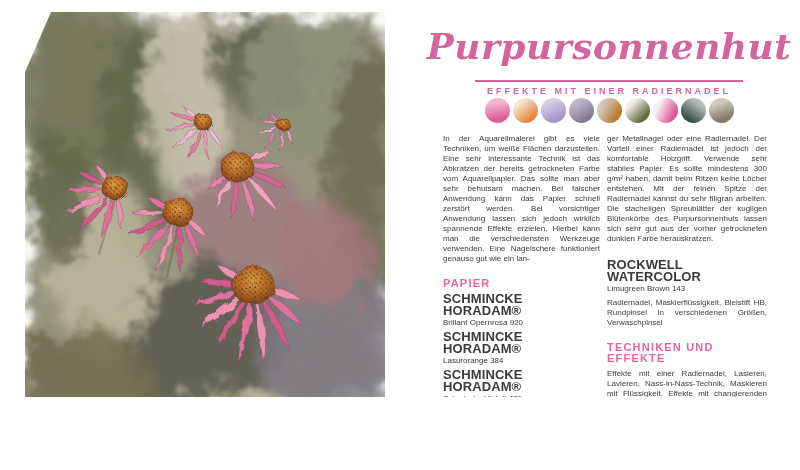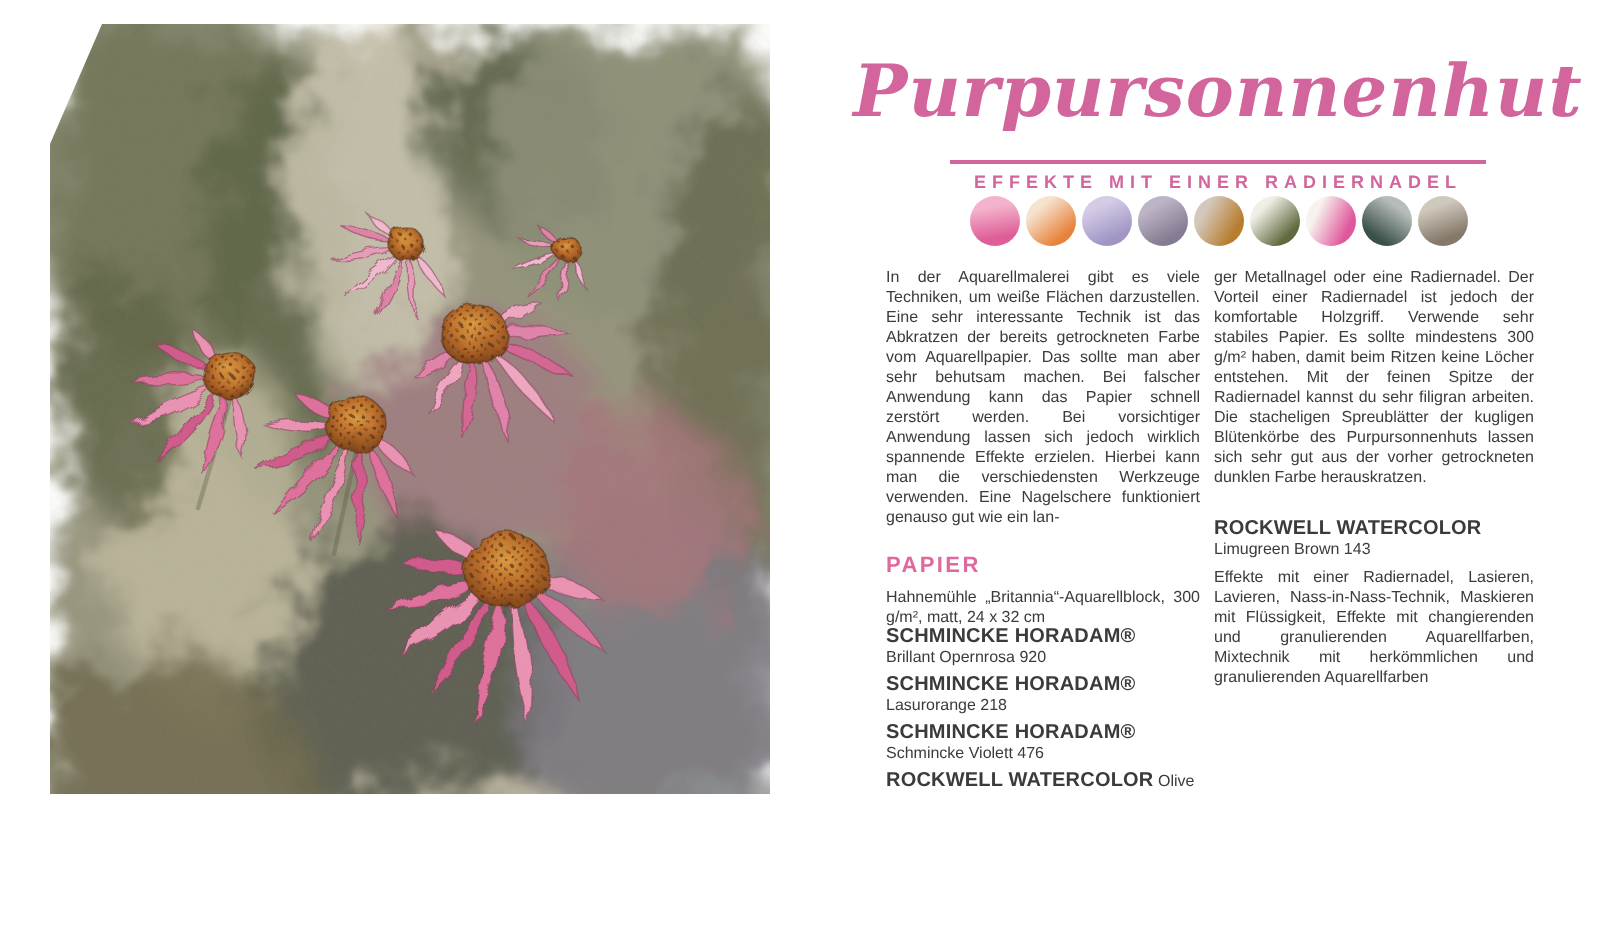--- a/index.html
+++ b/index.html
@@ -23,21 +23,21 @@
 
   .col{position:absolute;top:134px;font-size:8px;line-height:10px;color:#3b3b3b;}
   .col1{left:43px;width:157px;}
   .col2{left:207px;width:160px;}
   p.body-text{margin:0;text-align:justify;}
   h2.sec{margin:14px 0 5px 0;font-size:11px;line-height:11px;font-weight:bold;
     letter-spacing:1.2px;color:#e0689f;}
   .paints{margin:0;}
   .paints.cont{margin-top:16px;}
   .farbe{margin-bottom:4px;}
-  .brand{font-weight:bold;font-size:10px;letter-spacing:0.1px;}
+  .brand{font-weight:bold;font-size:13px;letter-spacing:0.1px;}
   .page-number{position:absolute;left:351px;top:419px;font-size:14px;color:#333333;}
 </style>
 </head>
 <body>
 
 <div class="spread">
 
   <div class="page page-left">
     <div class="painting" title="Watercolor painting of pink purple-coneflowers (Echinacea) with spiky orange-brown centers on a mottled olive-green, grey and mauve wash background">
       <svg id="painting-svg" width="360" height="443" viewBox="0 0 360 443">
@@ -182,32 +182,33 @@
         <div class="swatch" title="Magic Wizard 407" style="background: linear-gradient(120deg, rgb(211, 200, 187) 25%, rgb(184, 124, 46) 78%);"></div>
         <div class="swatch" title="Olive Green 116" style="background: linear-gradient(135deg, rgb(241, 238, 229) 25%, rgb(95, 106, 62) 78%);"></div>
         <div class="swatch" title="Morai Witch 414" style="background: linear-gradient(115deg, rgb(247, 242, 238) 25%, rgb(224, 88, 156) 78%);"></div>
         <div class="swatch" title="Limugreen Brown 143" style="background: linear-gradient(215deg, rgb(182, 188, 185) 25%, rgb(58, 81, 72) 78%);"></div>
         <div class="swatch" title="Opal Yellow 233" style="background: linear-gradient(160deg, rgb(207, 200, 188) 25%, rgb(132, 121, 106) 78%);"></div>
       </div>
 
     <div class="col col1">
       <p class="body-text">In der Aquarellmalerei gibt es viele Techniken, um weiße Flächen darzustellen. Eine sehr interessante Technik ist das Abkratzen der bereits getrockneten Farbe vom Aquarellpapier. Das sollte man aber sehr behutsam machen. Bei falscher Anwendung kann das Papier schnell zerstört werden. Bei vorsichtiger Anwendung lassen sich jedoch wirklich spannende Effekte erzielen. Hierbei kann man die verschiedensten Werkzeuge verwenden. Eine Nagelschere funktioniert genauso gut wie ein lan-</p>
       <h2 class="sec">PAPIER</h2>
-      <p class="body-text">Hahnemühle „Britannia“-Aquarellblock, 300 g/m², matt, 24 x 32 cm</p>
       <div class="paints" id="farben-list">
           <div class="farbe"><span class="brand">SCHMINCKE HORADAM®</span><br><span>Brillant Opernrosa 920</span></div>
-          <div class="farbe"><span class="brand">SCHMINCKE HORADAM®</span><br><span>Lasurorange 218</span></div>
+          <div class="farbe"><span class="brand">SCHMINCKE HORADAM®</span><br><span>Lasurorange 384</span></div>
           <div class="farbe"><span class="brand">SCHMINCKE HORADAM®</span><br><span>Schmincke Violett 476</span></div>
           <div class="farbe"><span class="brand">ROCKWELL WATERCOLOR</span><span> Olive Green 116</span></div>
         </div>
     </div>
 
     <div class="col col2">
       <p class="body-text">ger Metallnagel oder eine Radiernadel. Der Vorteil einer Radiernadel ist jedoch der komfortable Holzgriff. Verwende sehr stabiles Papier. Es sollte mindestens 300 g/m² haben, damit beim Ritzen keine Löcher entstehen. Mit der feinen Spitze der Radiernadel kannst du sehr filigran arbeiten. Die stacheligen Spreublätter der kugligen Blütenkörbe des Purpursonnenhuts lassen sich sehr gut aus der vorher getrockneten dunklen Farbe herauskratzen.</p>
       <div class="paints cont" id="farben-list-2">
           <div class="farbe"><span class="brand">ROCKWELL WATERCOLOR</span><br><span>Limugreen Brown 143</span></div>
         </div>
+      <p class="body-text">Radiernadel, Maskierflüssigkeit, Bleistift HB, Rundpinsel in verschiedenen Größen, Verwaschpinsel</p>
+      <h2 class="sec">TECHNIKEN UND EFFEKTE</h2>
       <p class="body-text">Effekte mit einer Radiernadel, Lasieren, Lavieren, Nass-in-Nass-Technik, Maskieren mit Flüssigkeit, Effekte mit changierenden und granulierenden Aquarellfarben, Mixtechnik mit herkömmlichen und granulierenden Aquarellfarben</p>
     </div>
 
     <div class="page-number">59</div>
   </div>
 </div>
 
 </body></html>

